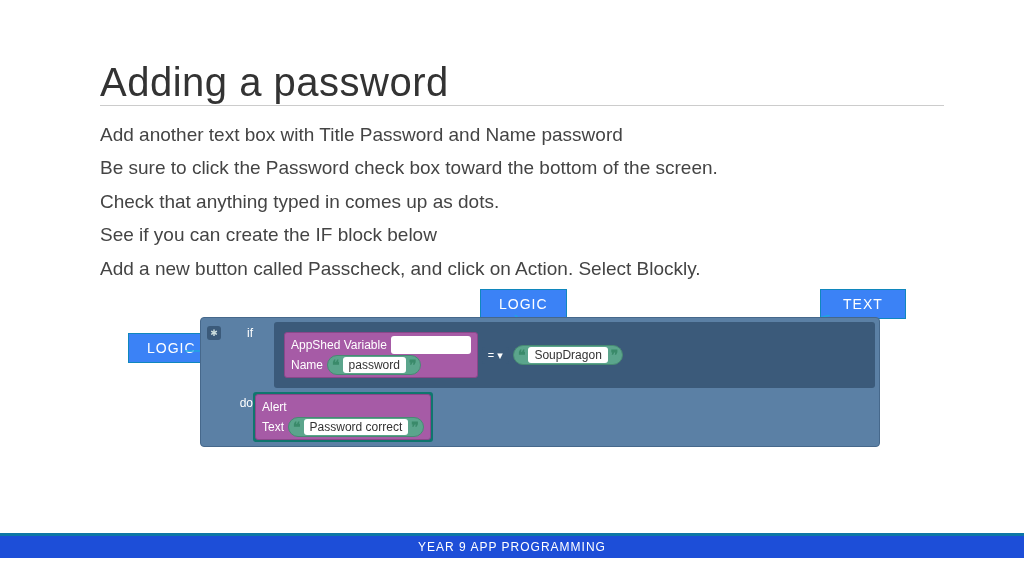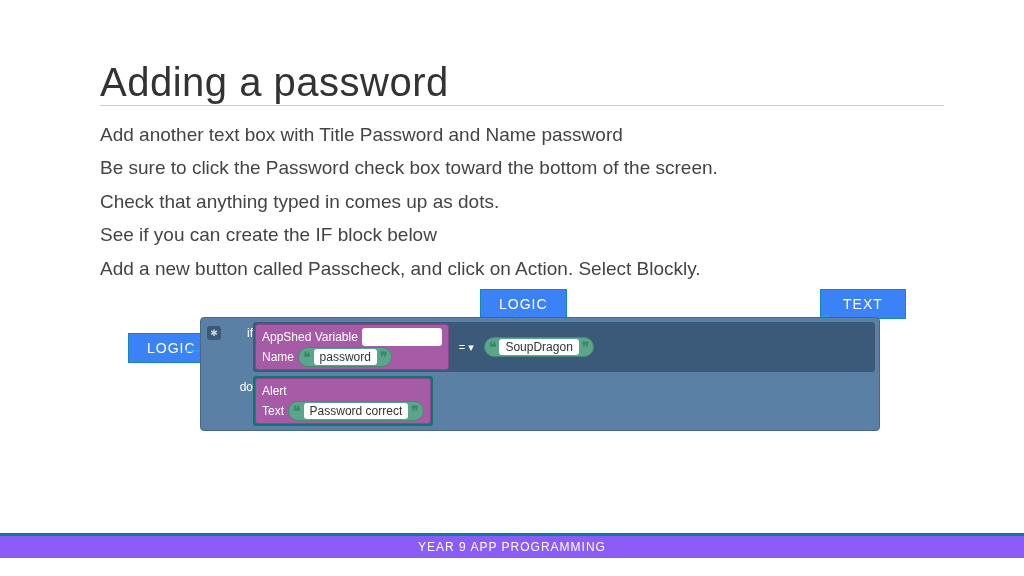--- a/index.html
+++ b/index.html
@@ -88,22 +88,23 @@
     justify-content: center;
     font-size: 9px;
     color: #cdd;
   }
   .slot {
     background: #3b5a7a;
     border-radius: 3px;
     flex: 1;
     display: flex;
     align-items: center;
-    padding: 2px;
+    padding: 10px;
     min-height: 30px;
+    margin-left: 21px;
   }
   .purple-block {
     background: #a65ba6;
     border: 1px solid #8a478a;
     border-radius: 3px;
     padding: 2px 6px;
   }
   .purple-row { display: flex; align-items: center; gap: 4px; min-height: 20px; }
   .op {
     background: #3b5a7a;
@@ -150,21 +151,21 @@
     display: inline-block;
     padding: 2px;
   }
 
   
   .footer {
     position: absolute;
     bottom: 18px;
     left: 0;
     right: 0;
-    background: #8b5cf6;
+    background: #1d4ed8;
     border-top: 3px solid #0d77a6;
     text-align: center;
     color: #fff;
     font-size: 12px;
     letter-spacing: 1px;
     padding: 4px 12px;
   }
 </style>
 </head>
 <body>

